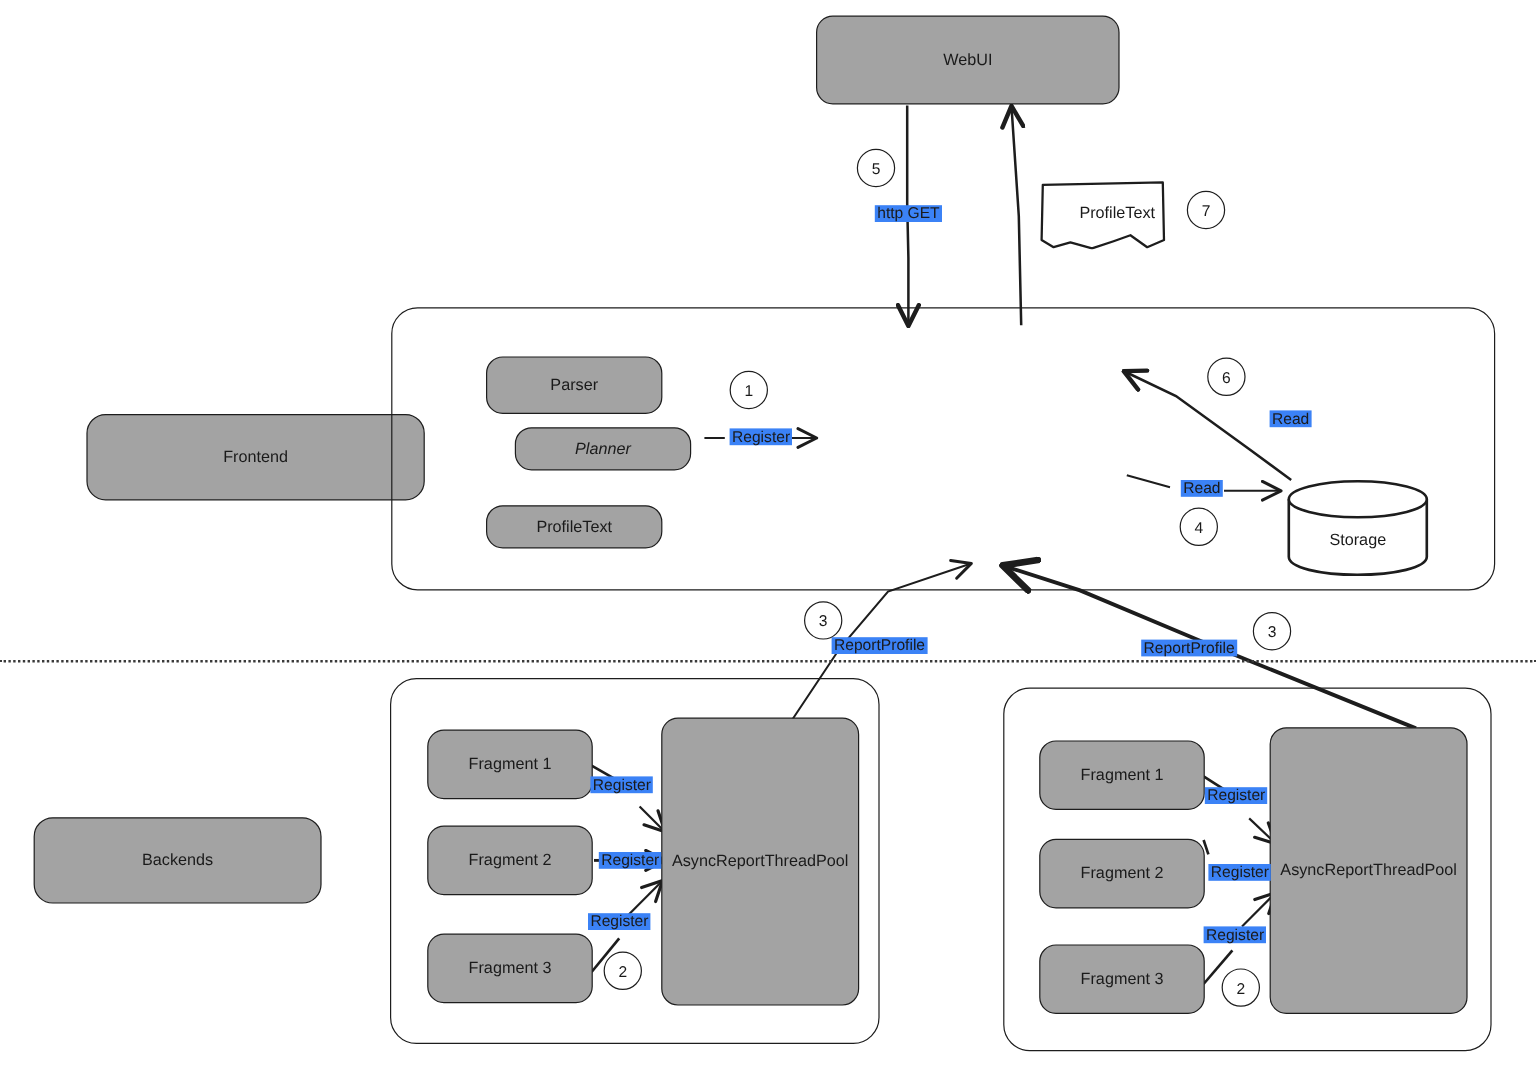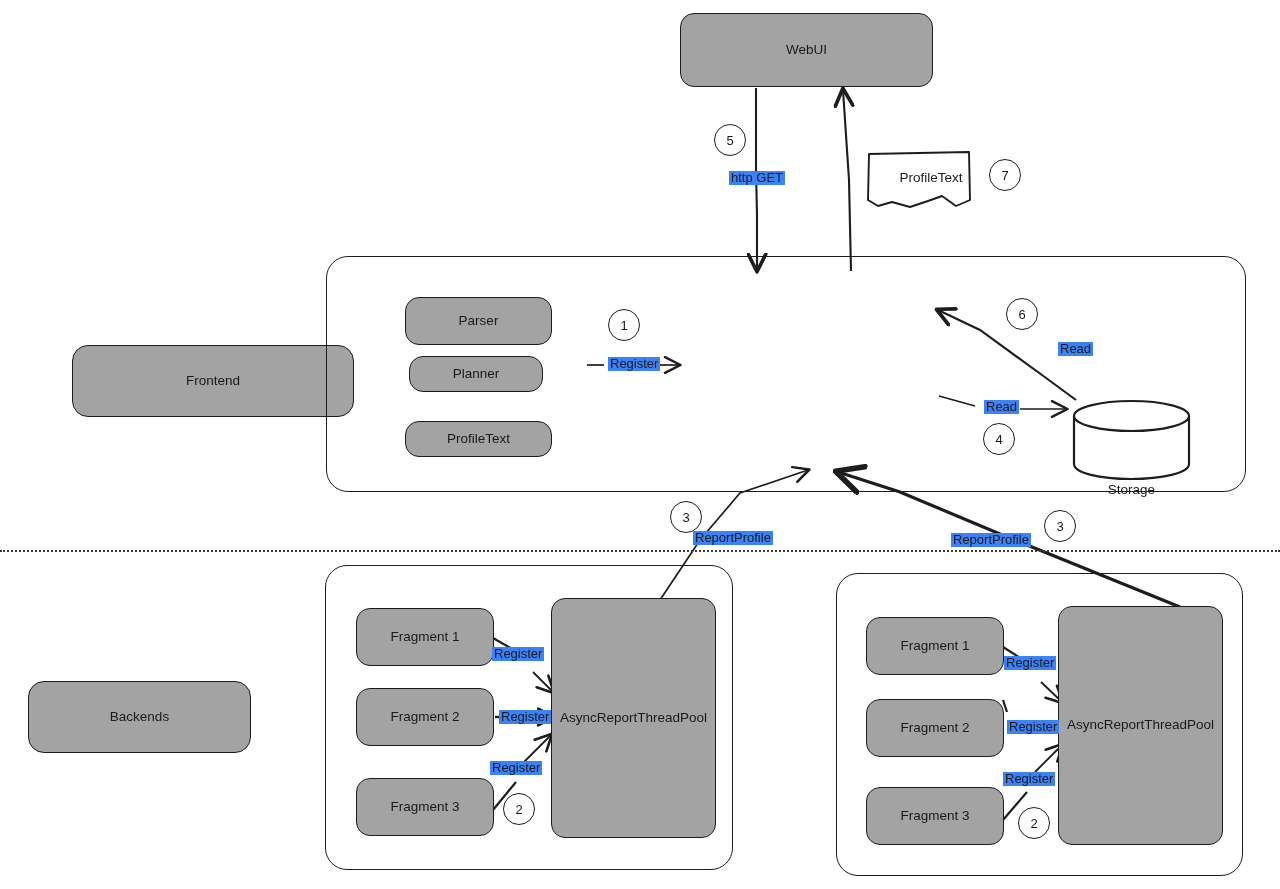--- a/index.html
+++ b/index.html
@@ -152,54 +152,54 @@
 
     <path d="M1003,820 L1027,792" fill="none" stroke="#1d1d1d" stroke-width="2.2"></path>
   </svg>
 
   <div class="divider" style="top:550px;"></div>
 
   <div class="node group-label" style="left:28px; top:345px; width:282px; height:72px;margin-left:44px;">
     <span>Frontend</span>
   </div>
 
-  <div class="node group-label" style="left:28px; top:681px; width:223px; height:72px;">
+  <div class="node group-label" style="left:28px; top:681px; width:240px; height:72px;">
     <span>Backends</span>
   </div>
 
   <div class="node" style="left:680px; top:13px; width:253px; height:74px;">
     <span>WebUI</span>
   </div>
 
   <div class="doc-note" style="left:866px; top:150px; width:106px; height:58px;">
     <svg width="106" height="58" viewBox="0 0 106 58">
       <path d="M3,4 L103,2 L104,50 L90,56 L76,46 L62,51 L44,57 L26,52 L12,56 L2,50 Z" fill="#ffffff" stroke="#1d1d1d" stroke-width="1.9" stroke-linejoin="round"></path>
     </svg>
     <span class="doc-label" style="top:20px;">ProfileText</span>
   </div>
 
   <div class="node container-node" style="left:326px; top:256px; width:920px; height:236px;"></div>
 
   <div class="node" style="left:405px; top:297px; width:147px; height:48px;">
     <span>Parser</span>
   </div>
-  <div class="node" style="left:409px; top:356px; width:134px; height:36px;">
+  <div class="node" style="left:429px; top:356px; width:147px; height:36px;font-style:italic;">
     <span>Planner</span>
   </div>
   <div class="node" style="left:405px; top:421px; width:147px; height:36px;">
     <span>ProfileText</span>
   </div>
 
 
   <div class="cyl" style="left:1071px; top:398px; width:121px; height:84px;">
     <svg width="121" height="84" viewBox="0 0 121 84">
       <path d="M3,18 L3,66 C3,75 29,81 60,81 C91,81 118,75 118,66 L118,18" fill="#ffffff" stroke="#1d1d1d" stroke-width="2.2"></path>
       <ellipse cx="60.5" cy="18" rx="57.5" ry="15" fill="#ffffff" stroke="#1d1d1d" stroke-width="2.2"></ellipse>
     </svg>
-    <span class="cyl-label" style="top:44px;margin-top:40px;">Storage</span>
+    <span class="cyl-label" style="top:44px;">Storage</span>
   </div>
 
   <div class="node container-node" style="left:325px; top:565px; width:408px; height:305px;"></div>
 
   <div class="node" style="left:356px; top:608px; width:138px; height:58px;">
     <span>Fragment 1</span>
   </div>
   <div class="node" style="left:356px; top:688px; width:138px; height:58px;">
     <span>Fragment 2</span>
   </div>

